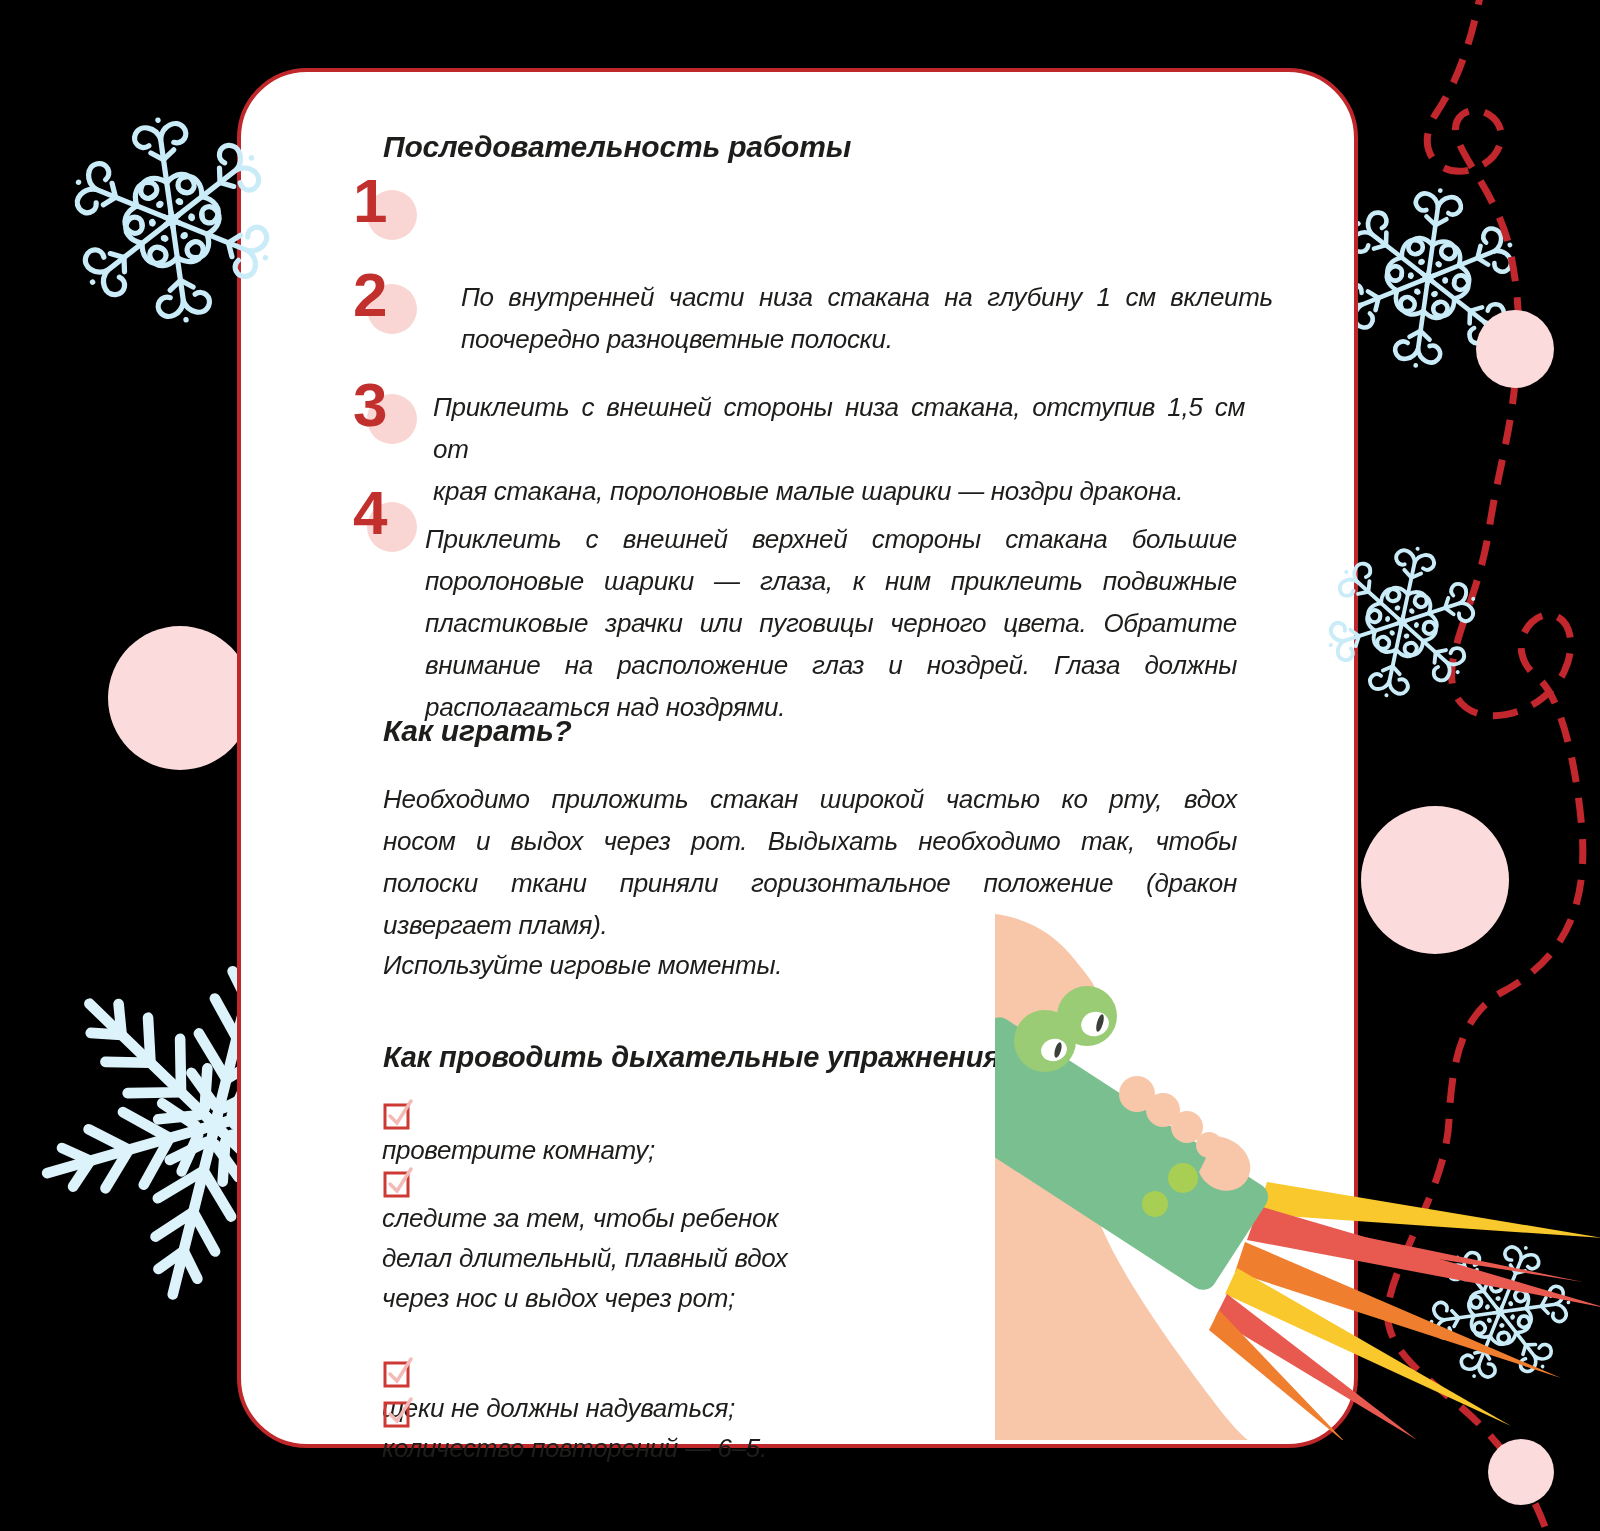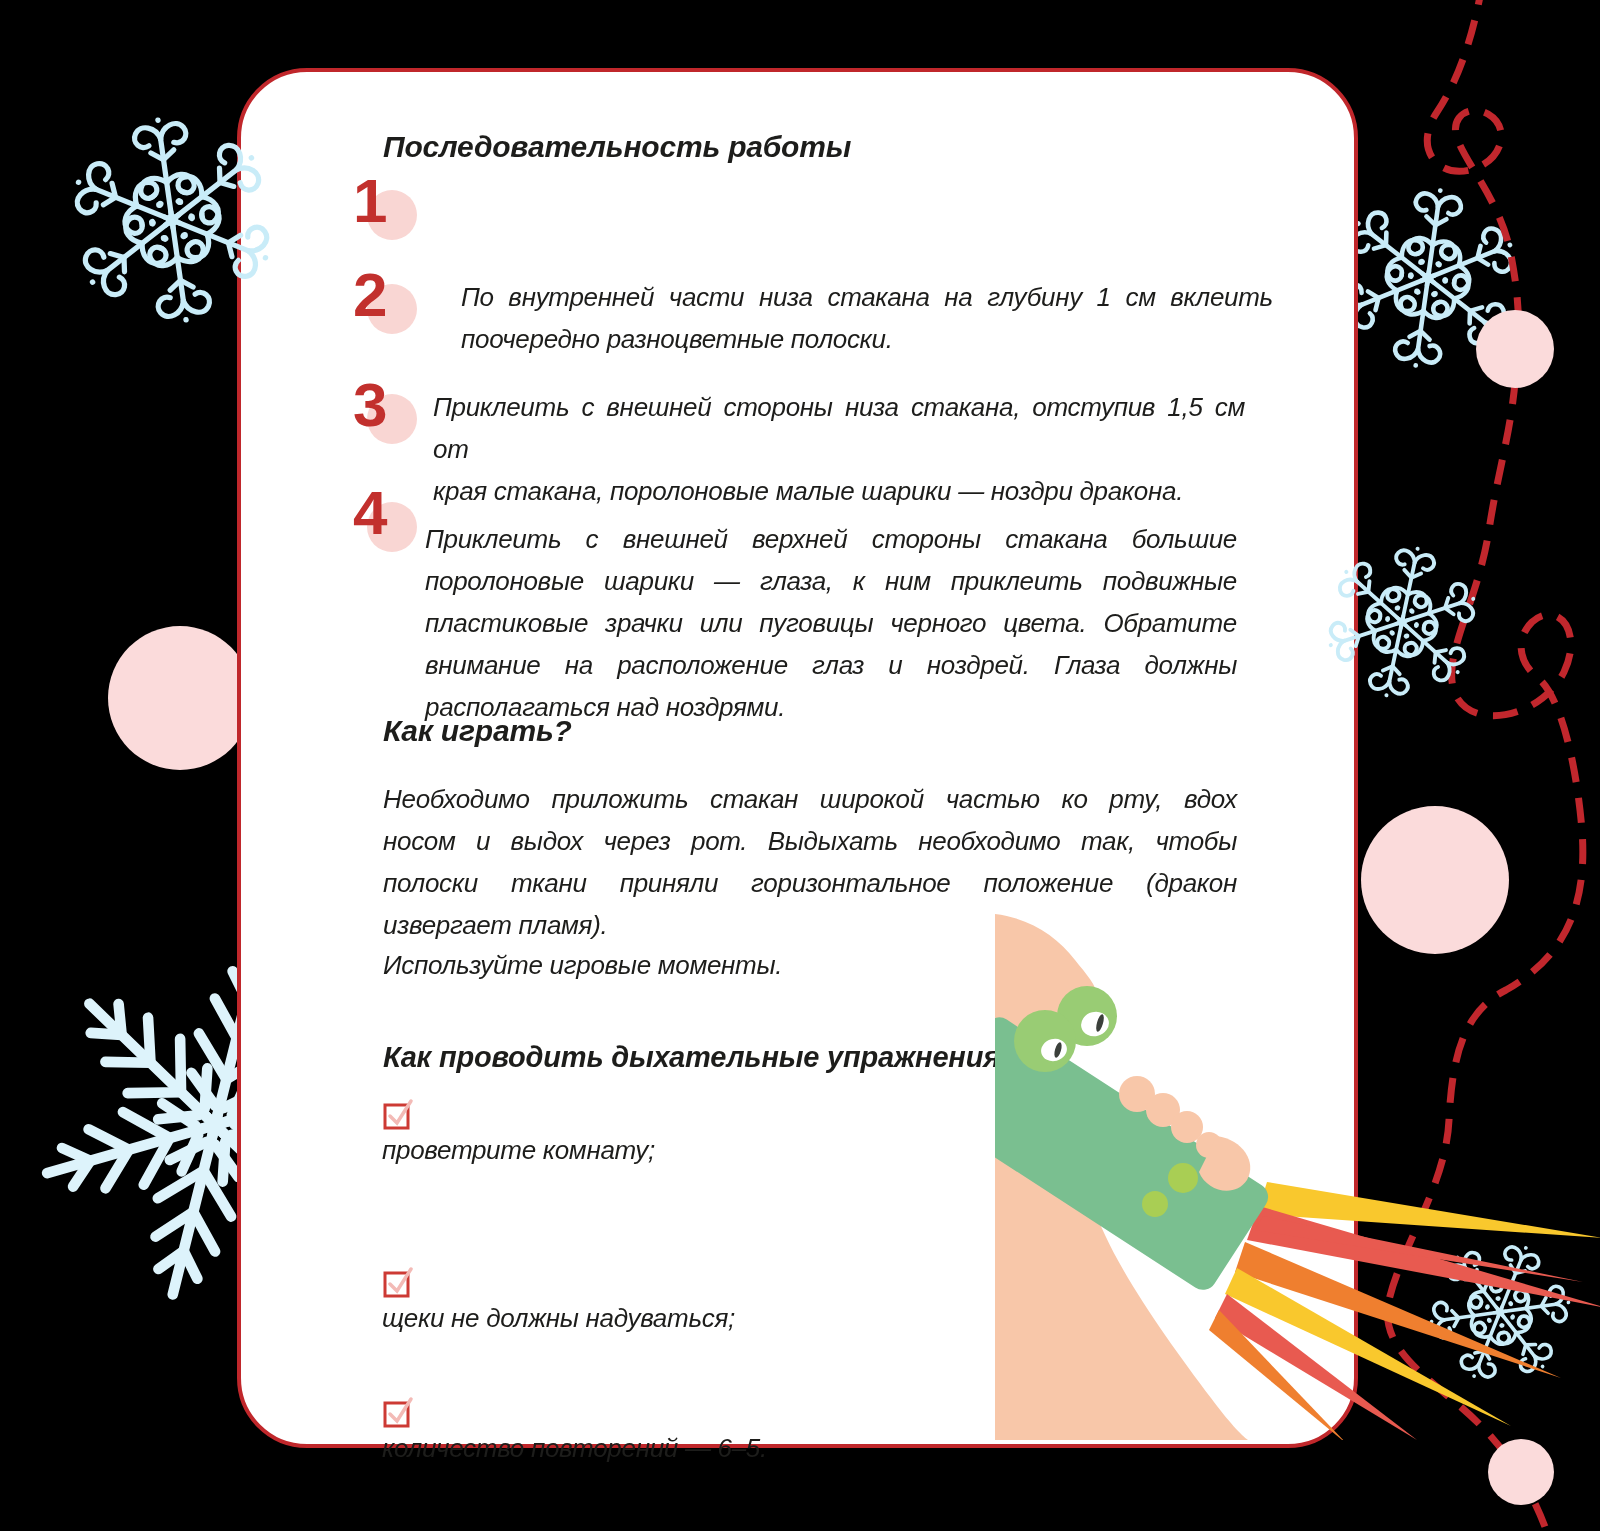--- a/index.html
+++ b/index.html
@@ -184,22 +184,33 @@
     <div class="chk-row" style="top:1022px;">
       <svg class="chk-icon" width="32" height="34" viewBox="0 0 32 34">
         <rect x="3" y="9" width="23" height="23" fill="none" stroke="#cd3a34" stroke-width="3"></rect>
         <path d="M8,20 L15,27 L29,5" fill="none" stroke="#f3bab6" stroke-width="3.5" stroke-linecap="round"></path>
       </svg>
       <div class="chk-text">
         <div>проветрите комнату;</div>
       </div>
     </div>
 
-
-    <div class="chk-row" style="top:1190px;">
+    <div class="chk-row" style="top:1090px;">
+      <svg class="chk-icon" width="32" height="34" viewBox="0 0 32 34">
+        <rect x="3" y="9" width="23" height="23" fill="none" stroke="#cd3a34" stroke-width="3"></rect>
+        <path d="M8,20 L15,27 L29,5" fill="none" stroke="#f3bab6" stroke-width="3.5" stroke-linecap="round"></path>
+      </svg>
+      <div class="chk-text">
+        <div>следите за тем, чтобы ребенок</div>
+        <div>делал длительный, плавный вдох</div>
+        <div>через нос и выдох через рот;</div>
+      </div>
+    </div>
+
+    <div class="chk-row" style="top:1280px;">
       <svg class="chk-icon" width="32" height="34" viewBox="0 0 32 34">
         <rect x="3" y="9" width="23" height="23" fill="none" stroke="#cd3a34" stroke-width="3"></rect>
         <path d="M8,20 L15,27 L29,5" fill="none" stroke="#f3bab6" stroke-width="3.5" stroke-linecap="round"></path>
       </svg>
       <div class="chk-text">
         <div>щеки не должны надуваться;</div>
       </div>
     </div>
 
     <div class="chk-row" style="top:1320px;">

